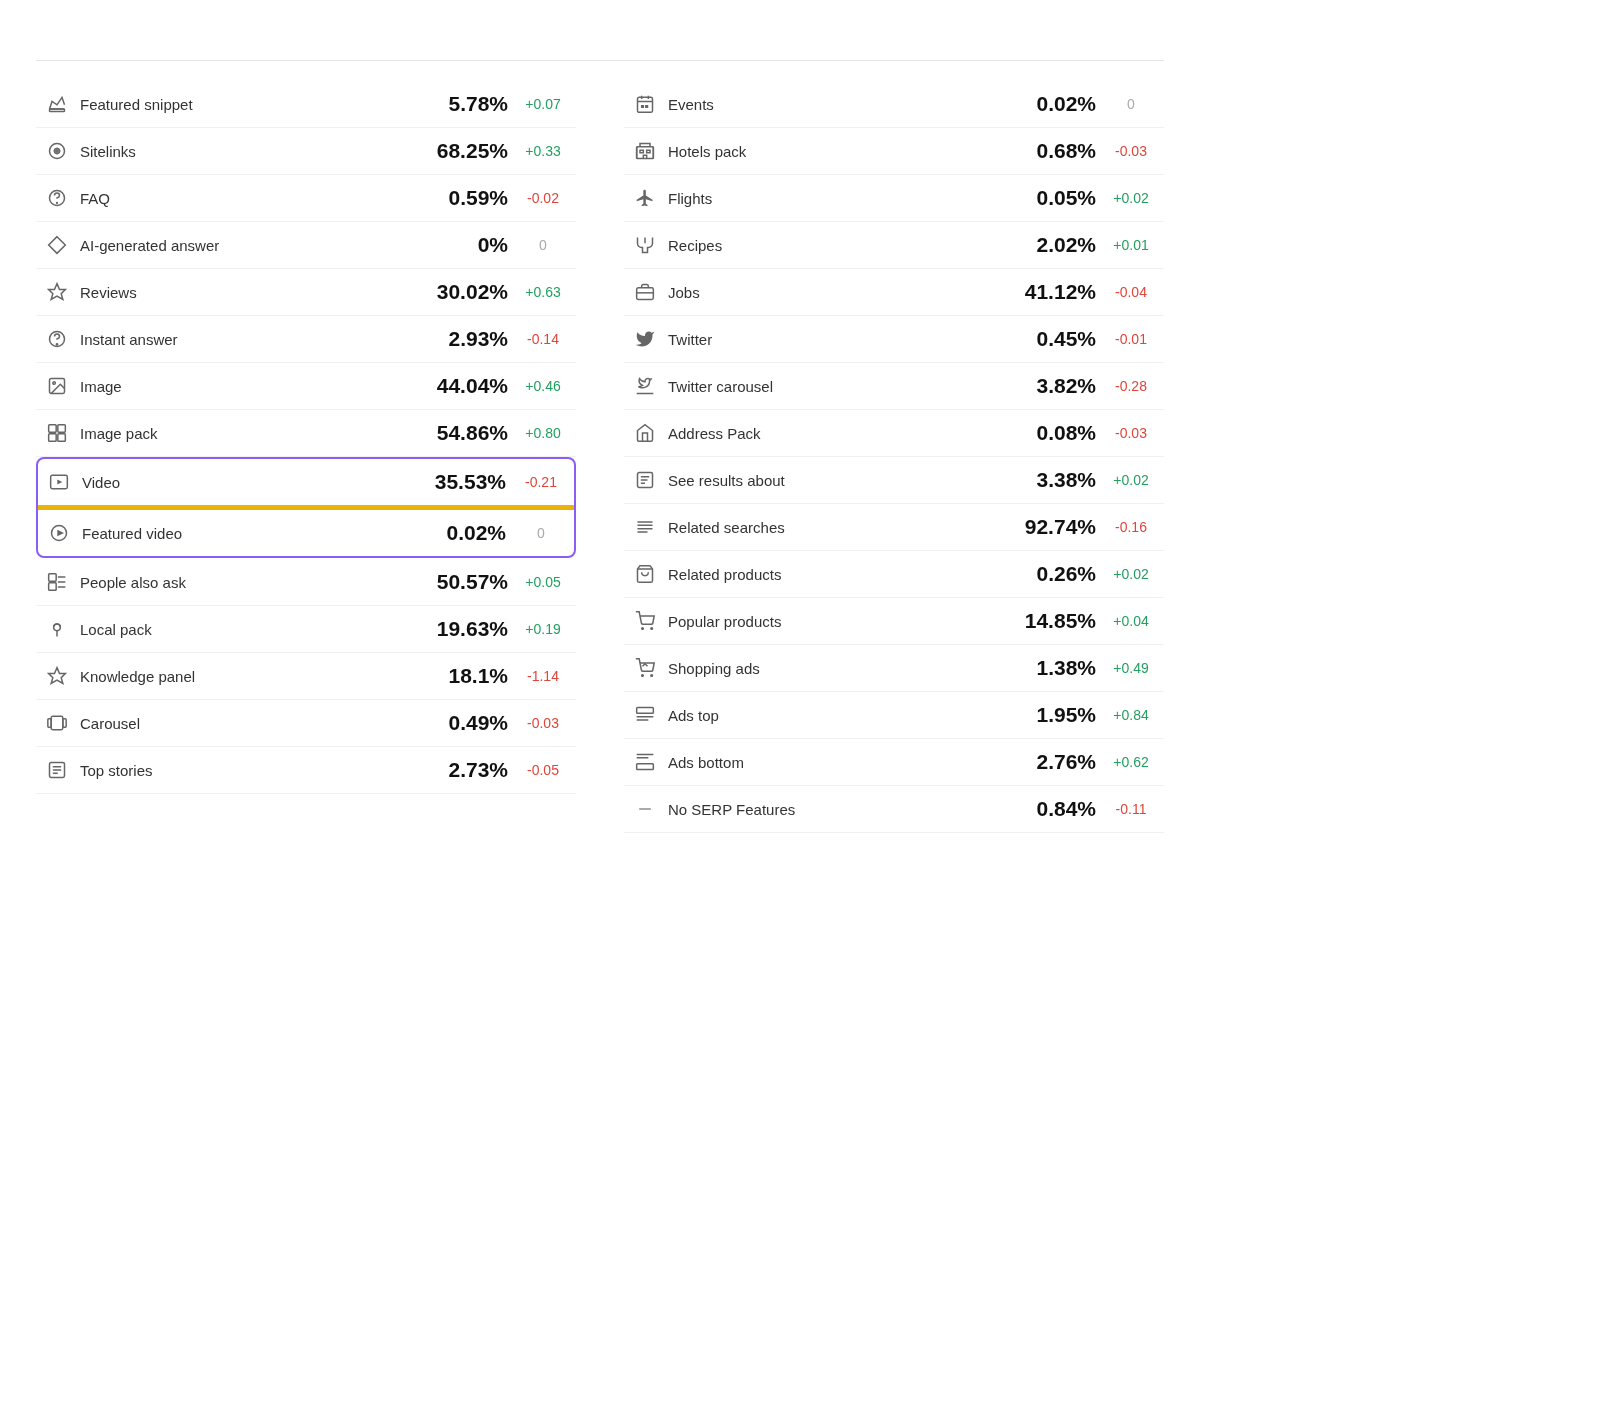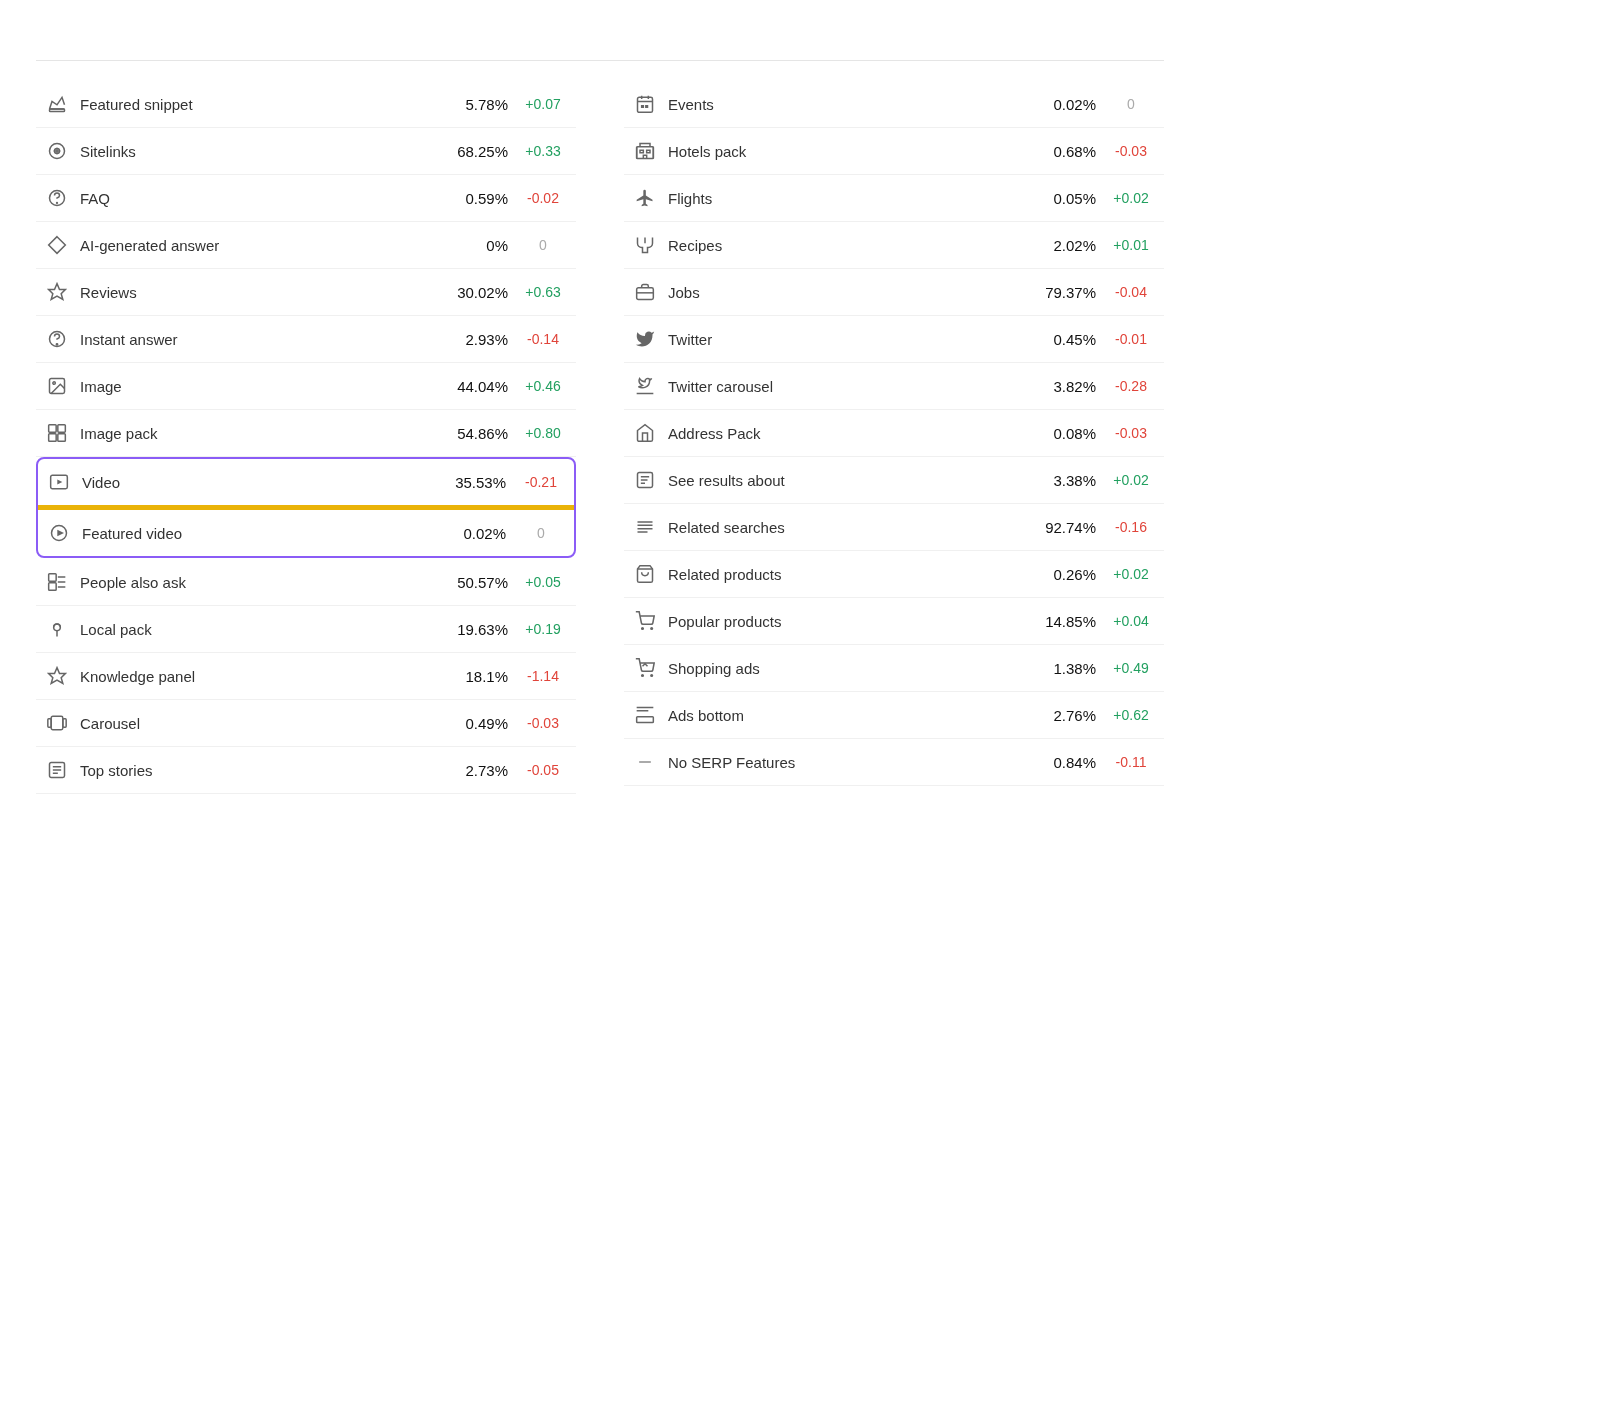--- a/index.html
+++ b/index.html
@@ -59,22 +59,22 @@
       flex-shrink: 0;
       color: #555;
       font-size: 16px;
     }
     .feature-name {
       flex: 1;
       font-size: 15px;
       color: #333;
     }
     .feature-pct {
-      font-weight: 400;
-      font-size: 15px;
+      font-weight: 700;
+      font-size: 21px;
       color: #111;
       min-width: 70px;
       text-align: right;
     }
     .feature-delta {
       font-size: 14px;
       min-width: 50px;
       text-align: center;
     }
     .delta-pos { color: #22a060; }
@@ -311,21 +311,21 @@
       </div>
       <div class="feature-row">
         <span class="icon">
           <svg width="20" height="20" viewBox="0 0 24 24" fill="none" stroke="#666" stroke-width="1.8">
             <rect x="2" y="7" width="20" height="14" rx="2"></rect>
             <path d="M8 7V5a2 2 0 0 1 2-2h4a2 2 0 0 1 2 2v2"></path>
             <path d="M2 13h20"></path>
           </svg>
         </span>
         <span class="feature-name">Jobs</span>
-        <span class="feature-pct">79.37%</span>
+        <span class="feature-pct">41.12%</span>
         <span class="feature-delta delta-neg">-0.04</span>
       </div>
       <div class="feature-row">
         <span class="icon">
           <svg width="20" height="20" viewBox="0 0 24 24" fill="#666">
             <path d="M23 3a10.9 10.9 0 0 1-3.14 1.53 4.48 4.48 0 0 0-7.86 3v1A10.66 10.66 0 0 1 3 4s-4 9 5 13a11.64 11.64 0 0 1-7 2c9 5 20 0 20-11.5a4.5 4.5 0 0 0-.08-.83A7.72 7.72 0 0 0 23 3z"></path>
           </svg>
         </span>
         <span class="feature-name">Twitter</span>
         <span class="feature-pct">0.45%</span>
@@ -407,20 +407,31 @@
             <path d="M9 10l3-3 3 3"></path>
           </svg>
         </span>
         <span class="feature-name">Shopping ads</span>
         <span class="feature-pct">1.38%</span>
         <span class="feature-delta delta-pos">+0.49</span>
       </div>
       <div class="feature-row">
         <span class="icon">
           <svg width="20" height="20" viewBox="0 0 24 24" fill="none" stroke="#666" stroke-width="1.8">
+            <rect x="2" y="3" width="20" height="7" rx="1"></rect>
+            <path d="M2 14h20M2 18h14"></path>
+          </svg>
+        </span>
+        <span class="feature-name">Ads top</span>
+        <span class="feature-pct">1.95%</span>
+        <span class="feature-delta delta-pos">+0.84</span>
+      </div>
+      <div class="feature-row">
+        <span class="icon">
+          <svg width="20" height="20" viewBox="0 0 24 24" fill="none" stroke="#666" stroke-width="1.8">
             <path d="M2 3h20M2 7h14"></path>
             <rect x="2" y="14" width="20" height="7" rx="1"></rect>
           </svg>
         </span>
         <span class="feature-name">Ads bottom</span>
         <span class="feature-pct">2.76%</span>
         <span class="feature-delta delta-pos">+0.62</span>
       </div>
       <div class="feature-row">
         <span class="icon">

